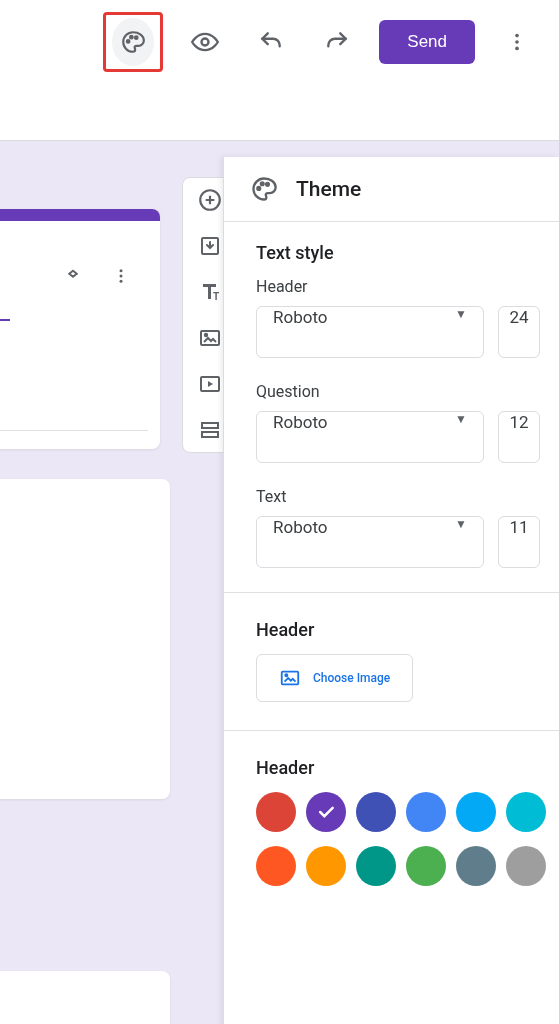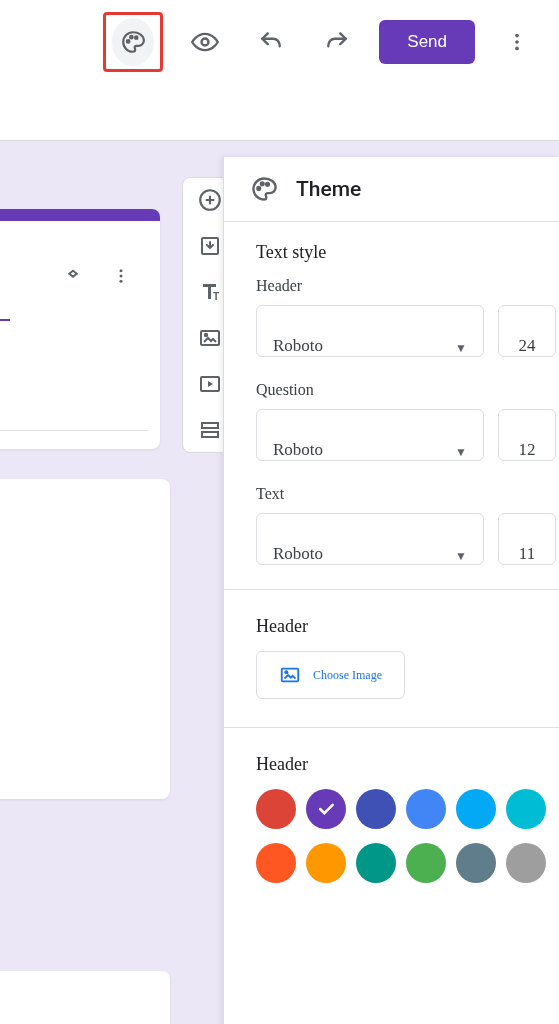--- a/index.html
+++ b/index.html
@@ -133,37 +133,37 @@
     border-left: 1px solid #dadce0;
     box-shadow: -2px 0 6px rgba(0,0,0,.08);
     overflow: hidden;
   }
   .theme-header {
     display: flex; align-items: center; gap: 18px;
     padding: 18px 24px 18px 26px;
     border-bottom: 1px solid #e0e0e0;
     font-size: 21px; font-weight: 500;
   }
-  .theme-body { padding: 20px 0 0 32px; font-family: Liberation Serif, serif; }
+  .theme-body { padding: 20px 0 0 32px; }
   .section-title { font-size: 18px; font-weight: 500; margin-bottom: 14px; }
   .field-label { font-size: 16px; color: #3c4043; margin-bottom: 10px; }
   .row { display: flex; gap: 14px; margin-bottom: 24px; }
   .select {
     height: 52px;
     border: 1px solid #dadce0;
     border-radius: 6px;
-    display: flex; align-items: flex-end; justify-content: space-between;
+    display: flex; align-items: flex-start; justify-content: space-between;
     padding: 0 16px;
     font-size: 17px;
     color: #3c4043;
     cursor: pointer;
     background: #fff;
   }
   .font-select { width: 228px; }
-  .size-select { width: 58px; justify-content: center; gap: 6px; }
+  .size-select { width: 42px; justify-content: center; gap: 6px; }
   .chev { color: #5f6368; font-size: 12px; }
   .divider { border-top: 1px solid #e0e0e0; margin: 6px -1px 26px -32px; }
   .choose-img {
     display: inline-flex; align-items: center; gap: 12px;
     border: 1px solid #dadce0; border-radius: 6px;
     padding: 12px 22px;
     font-size: 12px; font-weight: 500;
     color: #1a73e8; cursor: pointer;
   }
   .swatch-row { display: flex; gap: 10px; margin-top: 14px; }

